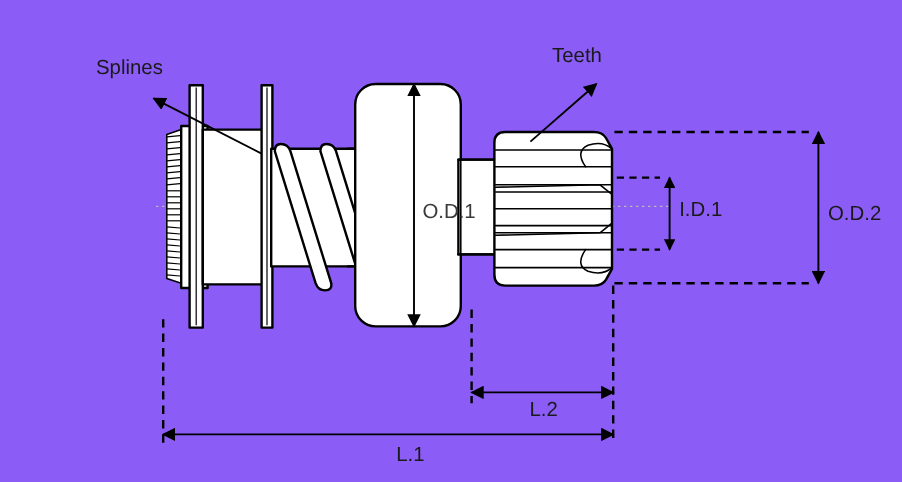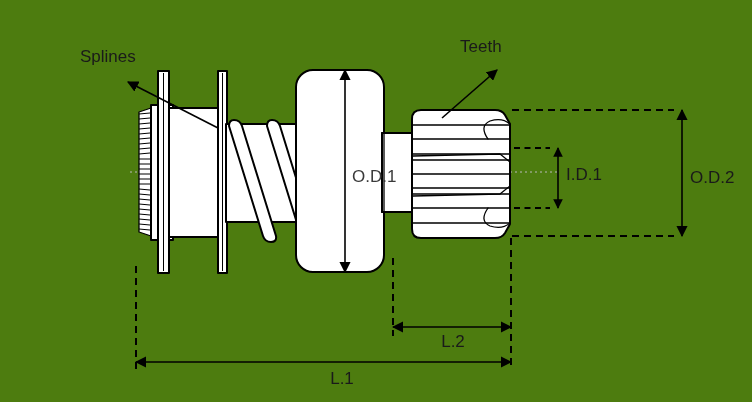--- a/index.html
+++ b/index.html
@@ -5,21 +5,21 @@
 <style>
   html,body{margin:0;padding:0;background:#ffffff;}
   body{
     font-family:"Liberation Sans", sans-serif;
     -webkit-font-smoothing:antialiased;
   }
   #canvas{
     position:relative;
     width:752px;
     height:402px;
-    background:#4d7c0f;
+    background:#8b5cf6;
     overflow:hidden;
   }
   svg#drawing{
     position:absolute;
     left:0; top:0;
     width:752px;
     height:402px;
   }
   .lbl{
     font-family:"Liberation Sans", sans-serif;

